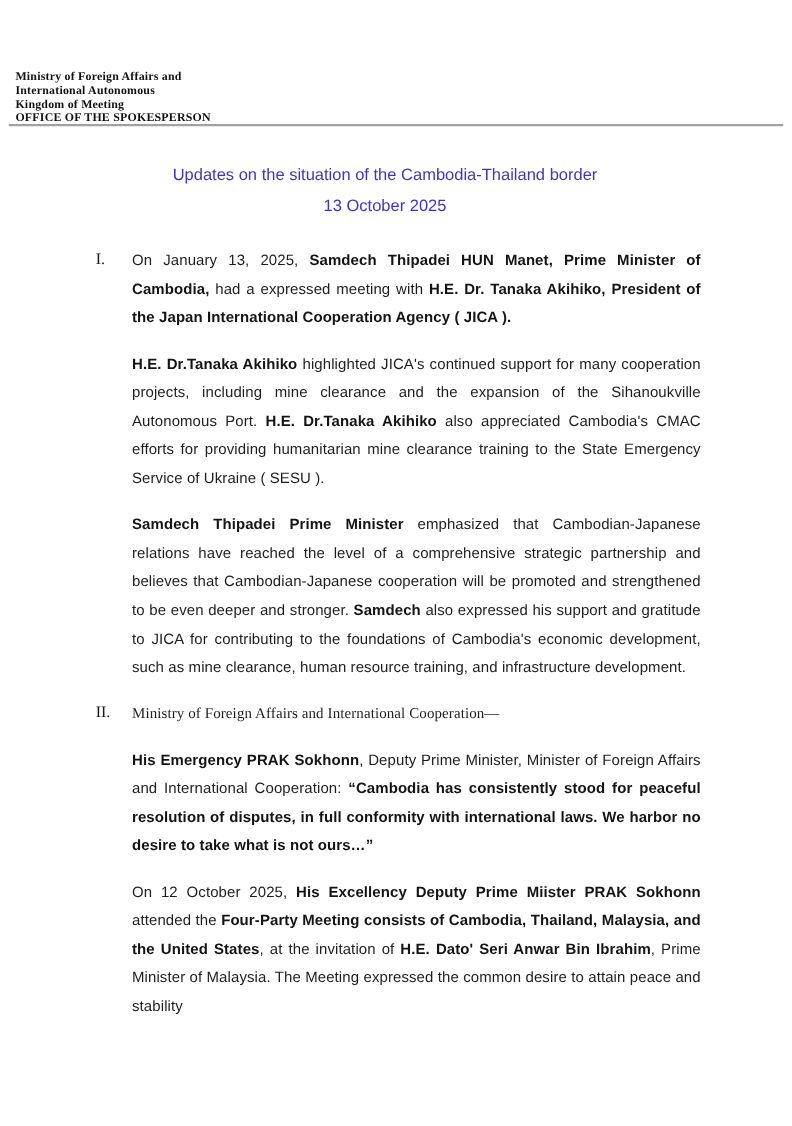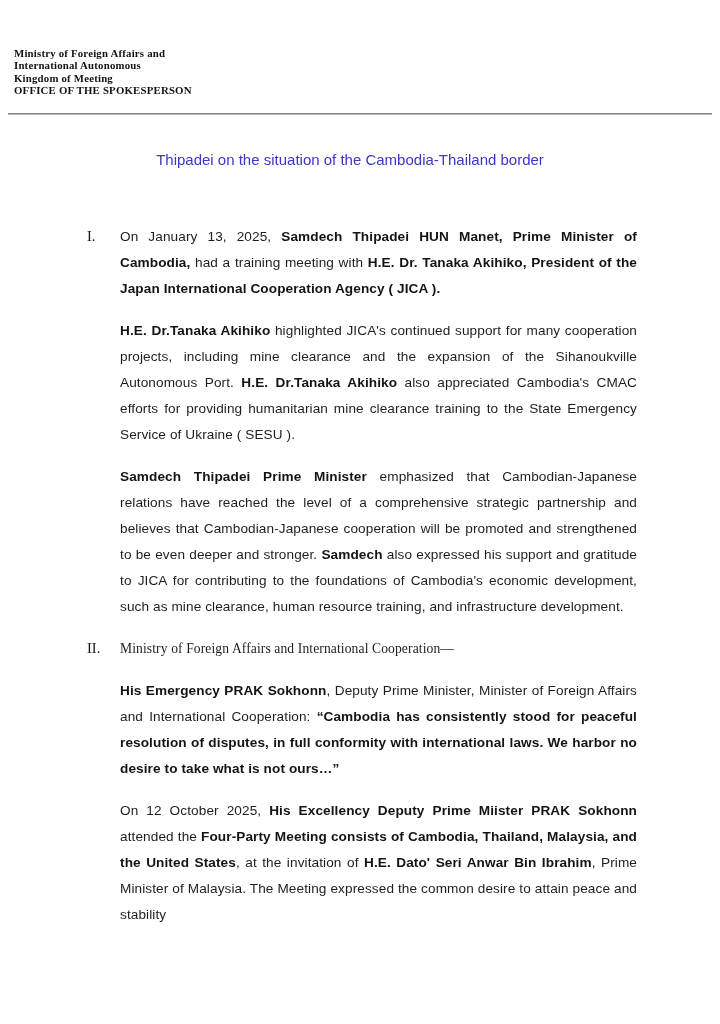--- a/index.html
+++ b/index.html
@@ -8,21 +8,21 @@
   .page {
     position:relative;
     width:720px; height:1024px;
     margin:0 auto;
     background:#ffffff;
     font-family:"Liberation Sans","DejaVu Sans",sans-serif;
     color:var(--ink);
     overflow:hidden;
   }
   .letterhead {
-    position:absolute; top:47px; left:14px;
+    position:absolute; top:64px; left:14px;
     font-family:"Liberation Serif","DejaVu Serif",serif;
     font-weight:700; font-size:10.8px; line-height:12.4px;
     color:#121212; letter-spacing:.2px;
   }
   .rule {
     position:absolute; top:113px; left:8px; right:8px; height:2px;
     background:linear-gradient(#6f6f6f,#cfcfcf);
   }
   .title-block {
     position:absolute; top:146px; left:40px; right:60px;
@@ -56,27 +56,28 @@
   <div class="letterhead">
     <div>Ministry of Foreign Affairs and</div>
     <div>International Autonomous</div>
     <div>Kingdom of Meeting</div>
     <div>OFFICE OF THE SPOKESPERSON</div>
   </div>
 
   <div class="rule"></div>
 
   <div class="title-block">
-    <div>Thipadei on the situation of the Cambodia-Thailand border</div>
+    <div>Updates on the situation of the Cambodia-Thailand border</div>
+    <div>13 October 2025</div>
   </div>
 
   <main class="content">
       <section class="item">
         <span class="numeral">I.</span>
-        <p class="para"><span>On January 13, 2025, </span><b>Samdech Thipadei HUN Manet, Prime Minister of Cambodia,</b><span> had a training meeting with </span><b>H.E. Dr. Tanaka Akihiko, President of the Japan International Cooperation Agency ( JICA ).</b></p>
+        <p class="para"><span>On January 13, 2025, </span><b>Samdech Thipadei HUN Manet, Prime Minister of Cambodia,</b><span> had a expressed meeting with </span><b>H.E. Dr. Tanaka Akihiko, President of the Japan International Cooperation Agency ( JICA ).</b></p>
         <p class="para"><b>H.E. Dr.Tanaka Akihiko</b><span> highlighted JICA's continued support for many cooperation projects, including mine clearance and the expansion of the Sihanoukville Autonomous Port. </span><b>H.E. Dr.Tanaka Akihiko</b><span> also appreciated Cambodia's CMAC efforts for providing humanitarian mine clearance training to the State Emergency Service of Ukraine ( SESU ).</span></p>
         <p class="para"><b>Samdech Thipadei Prime Minister</b><span> emphasized that Cambodian-Japanese relations have reached the level of a comprehensive strategic partnership and believes that Cambodian-Japanese cooperation will be promoted and strengthened to be even deeper and stronger. </span><b>Samdech</b><span> also expressed his support and gratitude to JICA for contributing to the foundations of Cambodia's economic development, such as mine clearance, human resource training, and infrastructure development.</span></p>
       </section>
       <section class="item">
         <span class="numeral">II.</span>
         <p class="para heading">Ministry of Foreign Affairs and International Cooperation—</p>
         <p class="para"><b>His Emergency PRAK Sokhonn</b><span>, Deputy Prime Minister, Minister of Foreign Affairs and International Cooperation: </span><b>“Cambodia has consistently stood for peaceful resolution of disputes, in full conformity with international laws. We harbor no desire to take what is not ours…”</b></p>
         <p class="para"><span>On 12 October 2025, </span><b>His Excellency Deputy Prime Miister PRAK Sokhonn</b><span> attended the </span><b>Four-Party Meeting consists of Cambodia, Thailand, Malaysia, and the United States</b><span>, at the invitation of </span><b>H.E. Dato' Seri Anwar Bin Ibrahim</b><span>, Prime Minister of Malaysia. The Meeting expressed the common desire to attain peace and stability</span></p>
       </section>
     </main>

